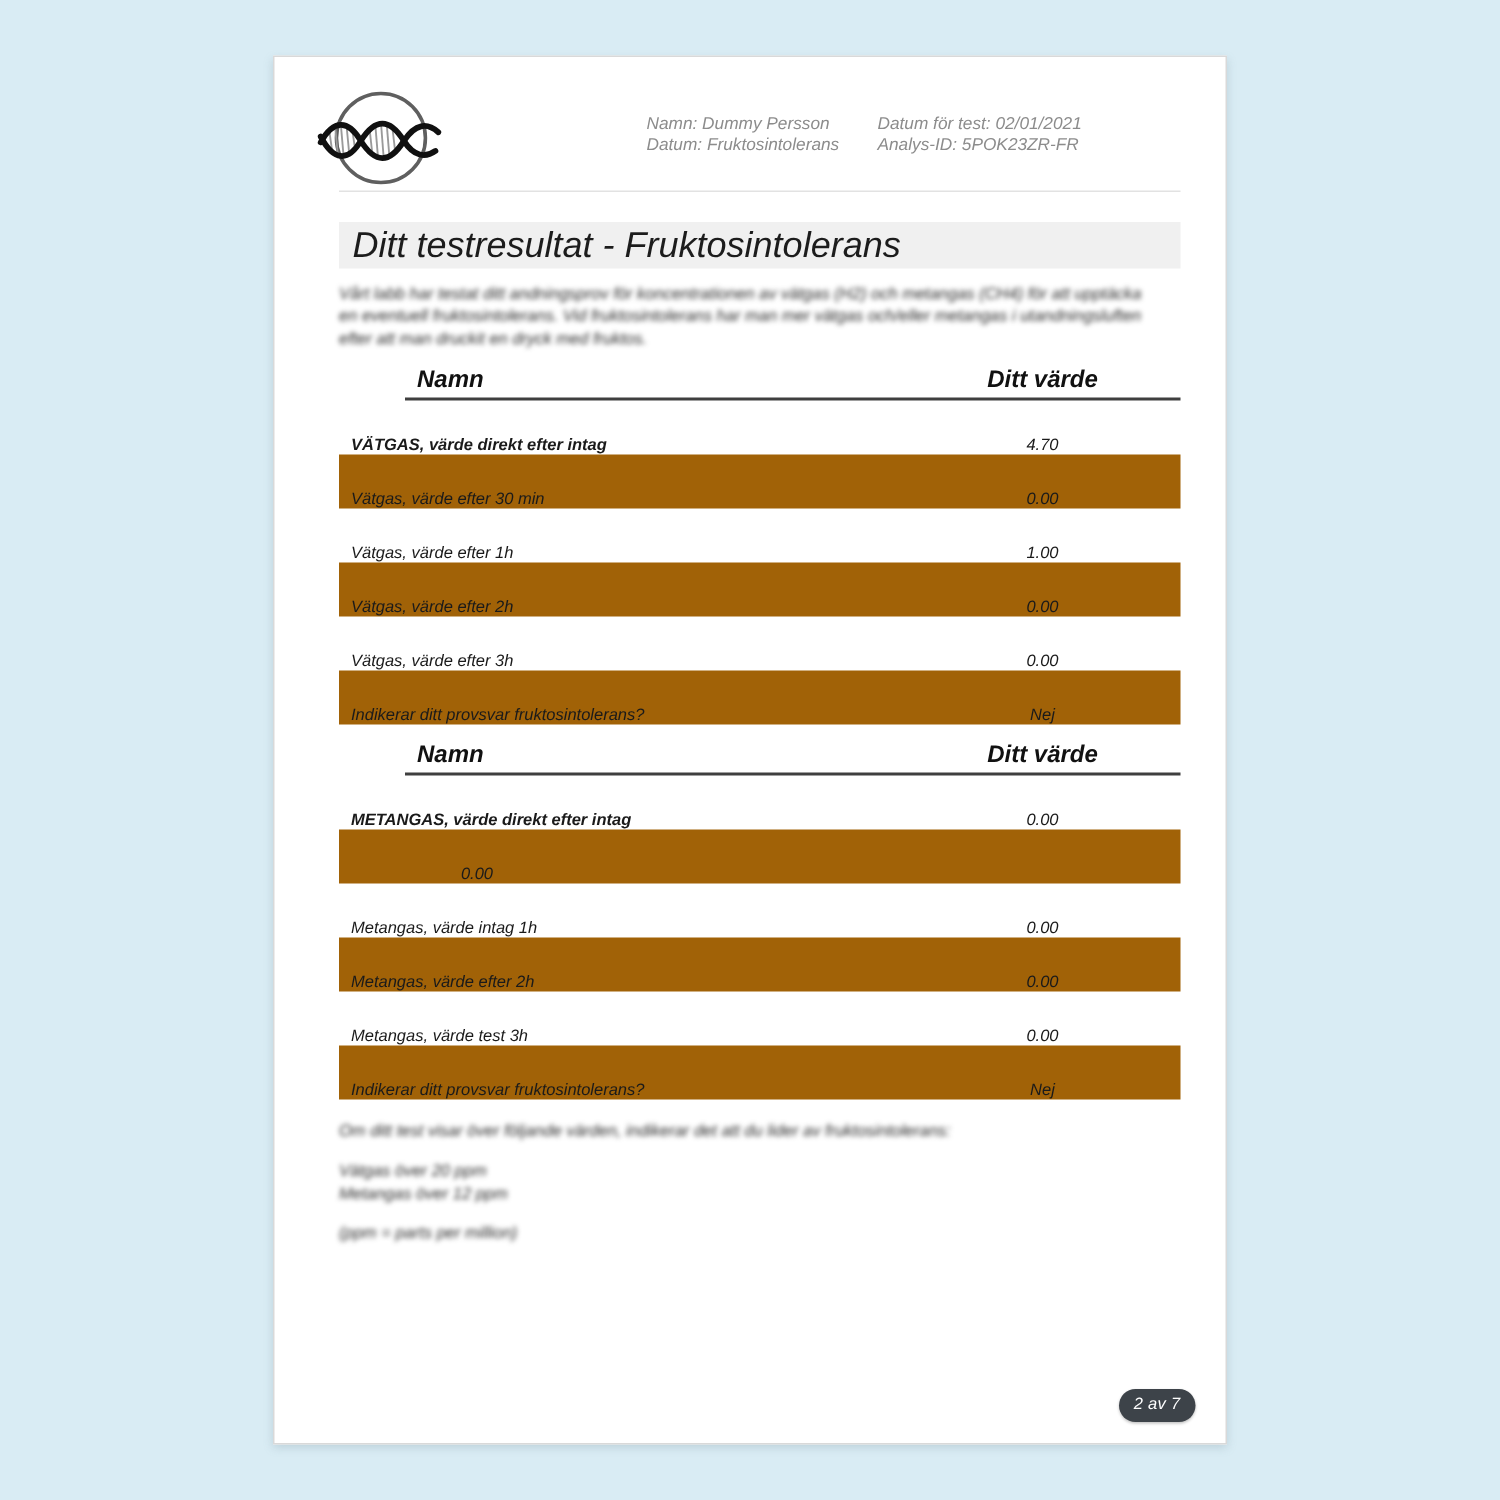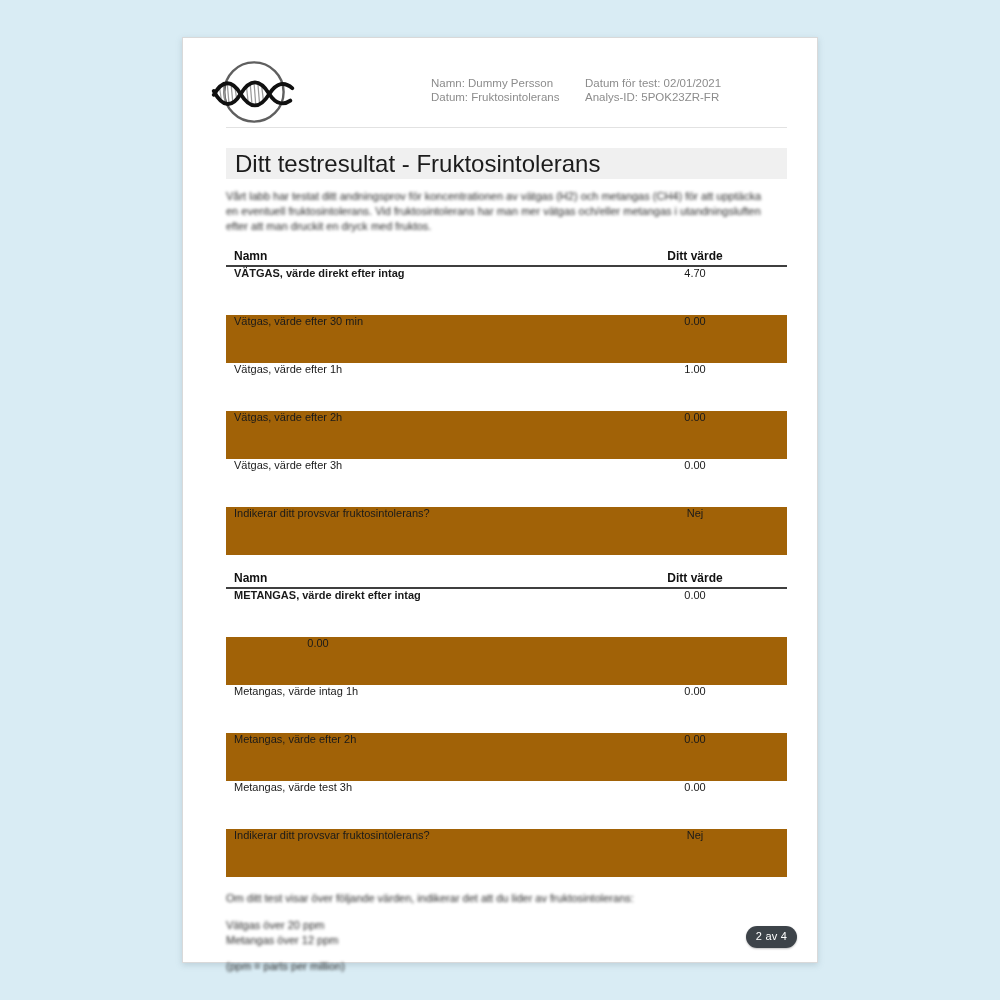--- a/index.html
+++ b/index.html
@@ -6,20 +6,21 @@
   body{
     width:1000px;height:1000px;position:relative;overflow:hidden;
     background:#d9ecf4;
     font-family:"Liberation Sans","DejaVu Sans",sans-serif;
     -webkit-font-smoothing:antialiased;
   }
   .page{
     position:absolute;left:182px;top:37px;width:636px;height:926px;
     background:#ffffff;border:1px solid #d9d9d9;box-sizing:border-box;
     box-shadow:0 2px 6px rgba(110,135,150,.28);
+    font-style:italic;
   }
   
   .doc-header{position:relative;height:89px;}
   .logo{position:absolute;left:26px;top:15px;}
   .hdr-col{position:absolute;top:39px;font-size:11.5px;line-height:13.5px;color:#8c8c8c;}
   .hdr-col-1{left:248px;}
   .hdr-col-2{left:402px;}
   .hdr-rule{margin:0 30px 0 43px;border:0;border-top:1px solid #e2e2e2;height:0;}
   
   .content{margin:0 30px 0 43px;position:relative;}
@@ -27,25 +28,25 @@
     margin-top:20px;height:31px;line-height:31px;background:#f0f0f0;
     font-size:24px;color:#1c1c1c;padding-left:9px;white-space:nowrap;overflow:hidden;
   }
   .blurred{filter:blur(1.6px);}
   .intro{margin-top:10px;font-size:11px;line-height:15px;color:#2a2a2a;}
   
   .rtable{margin-top:13px;}
   .rtable + .rtable{margin-top:14px;}
   .thead{
     display:flex;align-items:flex-end;height:16px;padding-bottom:2px;
-    border-bottom:2px solid #3f3f3f;font-size:12px;font-weight:bold;color:#111;
+    border-bottom:2px solid #3f3f3f;font-size:16px;font-weight:bold;color:#111;margin-left:44px;
   }
   .col-name{flex:1 1 auto;padding-left:8px;}
   .col-value{flex:0 0 184px;text-align:center;}
-  .row{display:flex;align-items:flex-start;height:48px;font-size:11px;color:#1a1a1a;}
+  .row{display:flex;align-items:flex-end;height:36px;font-size:11px;color:#1a1a1a;}
   .row.striped{background:#a16207;}
   .row.lead .col-name{font-weight:bold;}
   
   .foot-line{margin-top:15px;font-size:11px;line-height:13px;color:#2a2a2a;}
   .foot-thresholds{margin-top:13px;font-size:11px;line-height:15px;color:#2a2a2a;}
   .foot-ppm{margin-top:12px;font-size:11px;line-height:13px;color:#2a2a2a;}
   
   .page-badge{
     position:absolute;right:20px;bottom:14px;
     background:#3d4349;color:#ffffff;font-size:11px;line-height:11px;
@@ -162,14 +163,14 @@
 
     <div class="foot-line blurred">Om ditt test visar över följande värden, indikerar det att du lider av fruktosintolerans:</div>
     <div class="foot-thresholds blurred">
       <div>Vätgas över 20 ppm</div>
       <div>Metangas över 12 ppm</div>
     </div>
     <div class="foot-ppm blurred">(ppm = parts per million)</div>
 
   </div>
 
-  <div class="page-badge">2 av 4</div>
+  <div class="page-badge">2 av 7</div>
 </div>
 
 </body></html>

